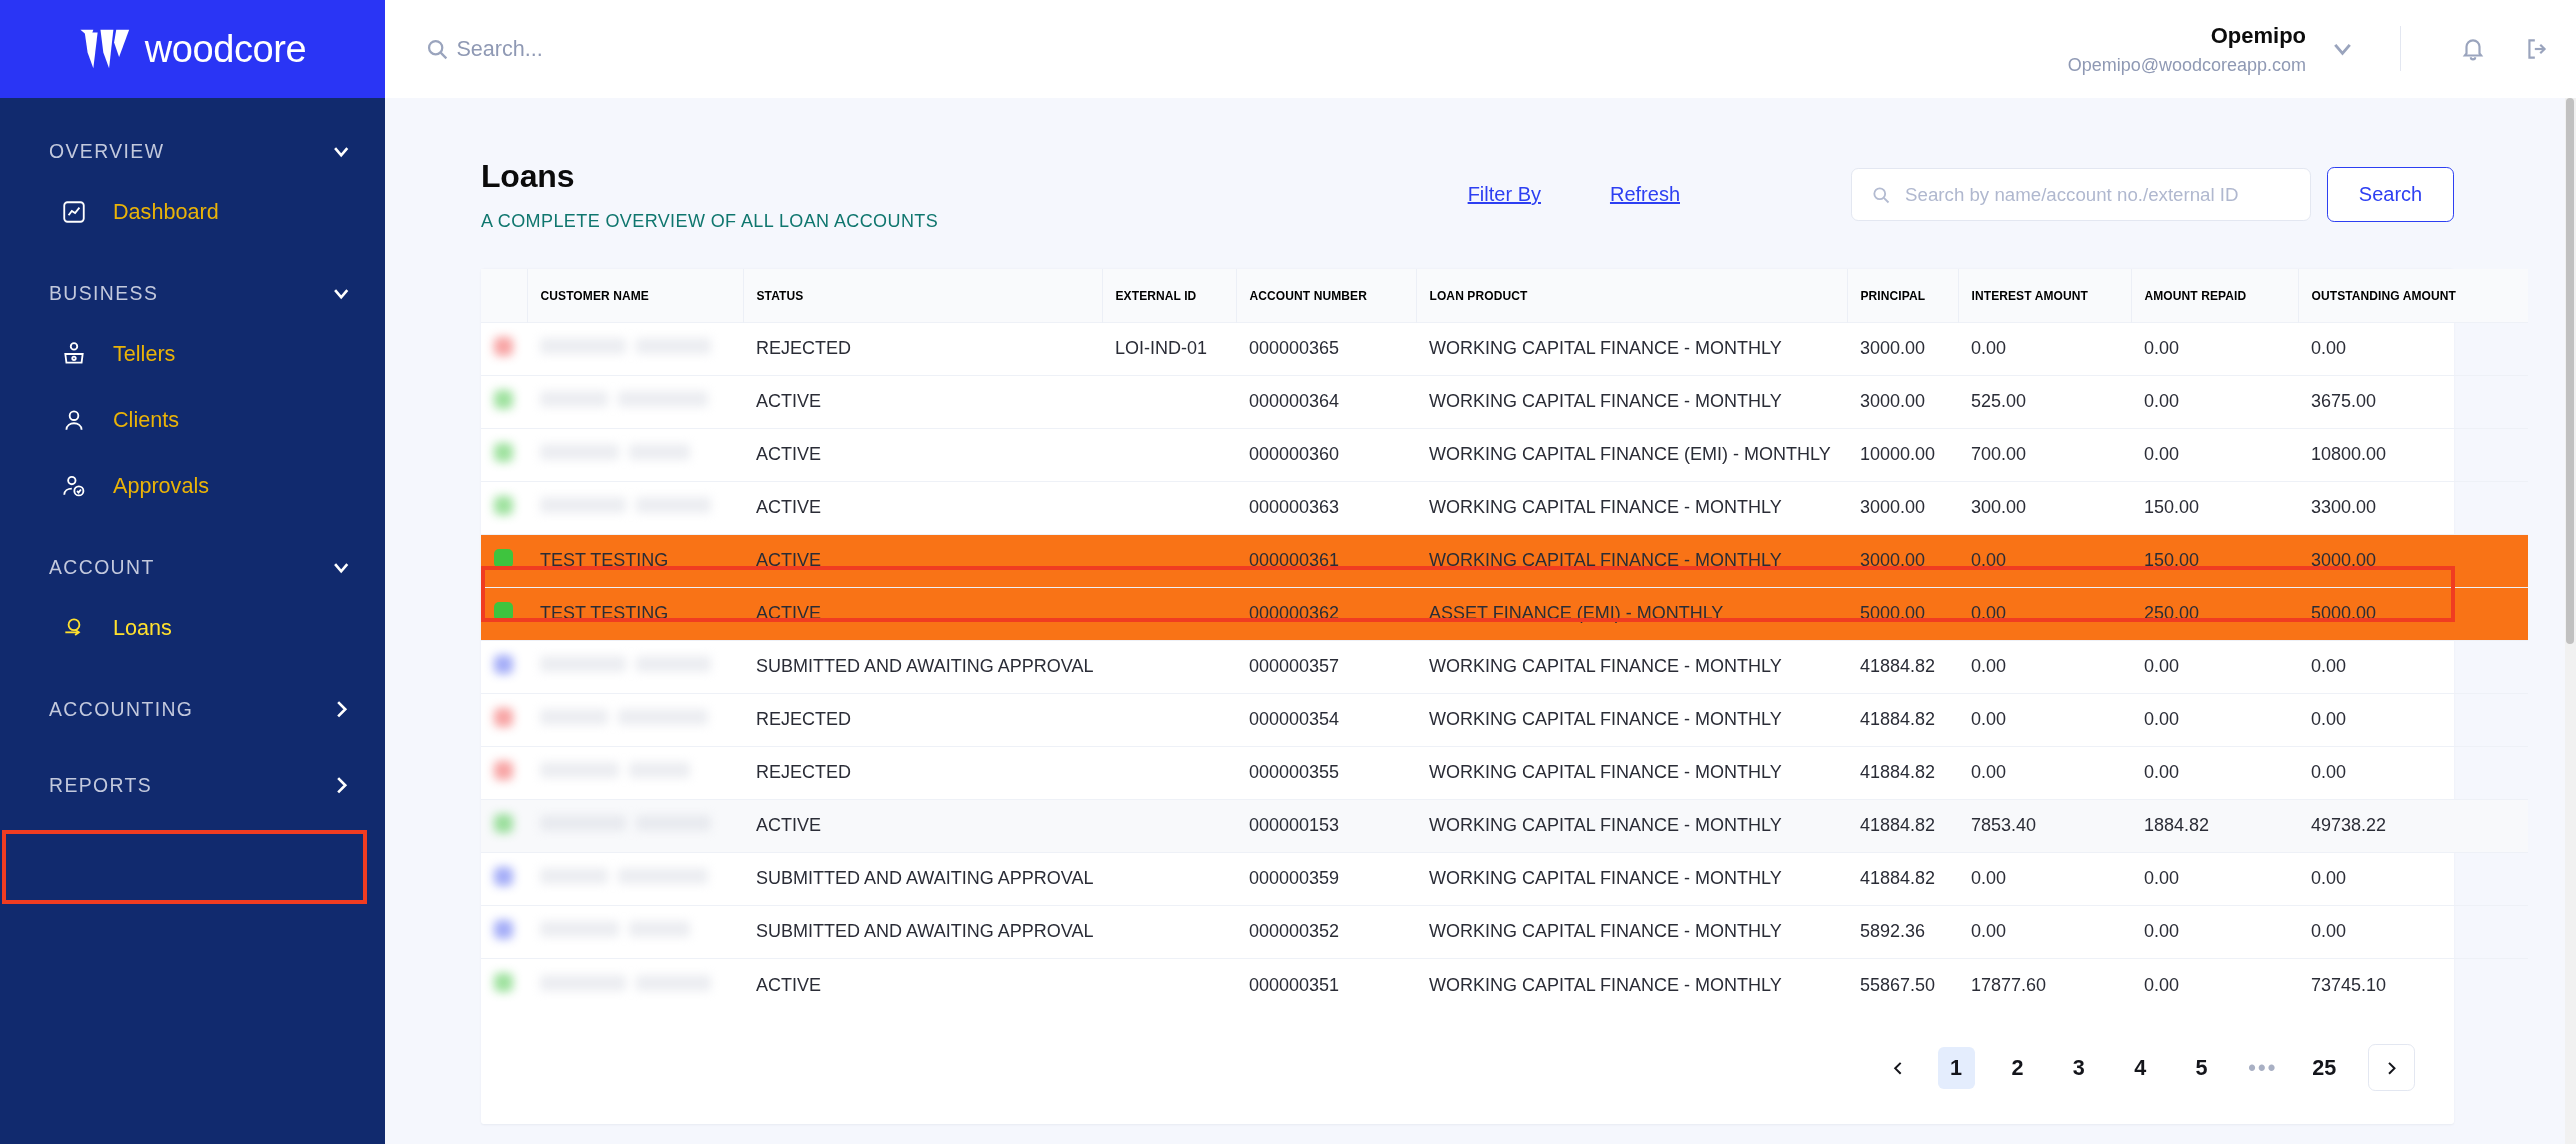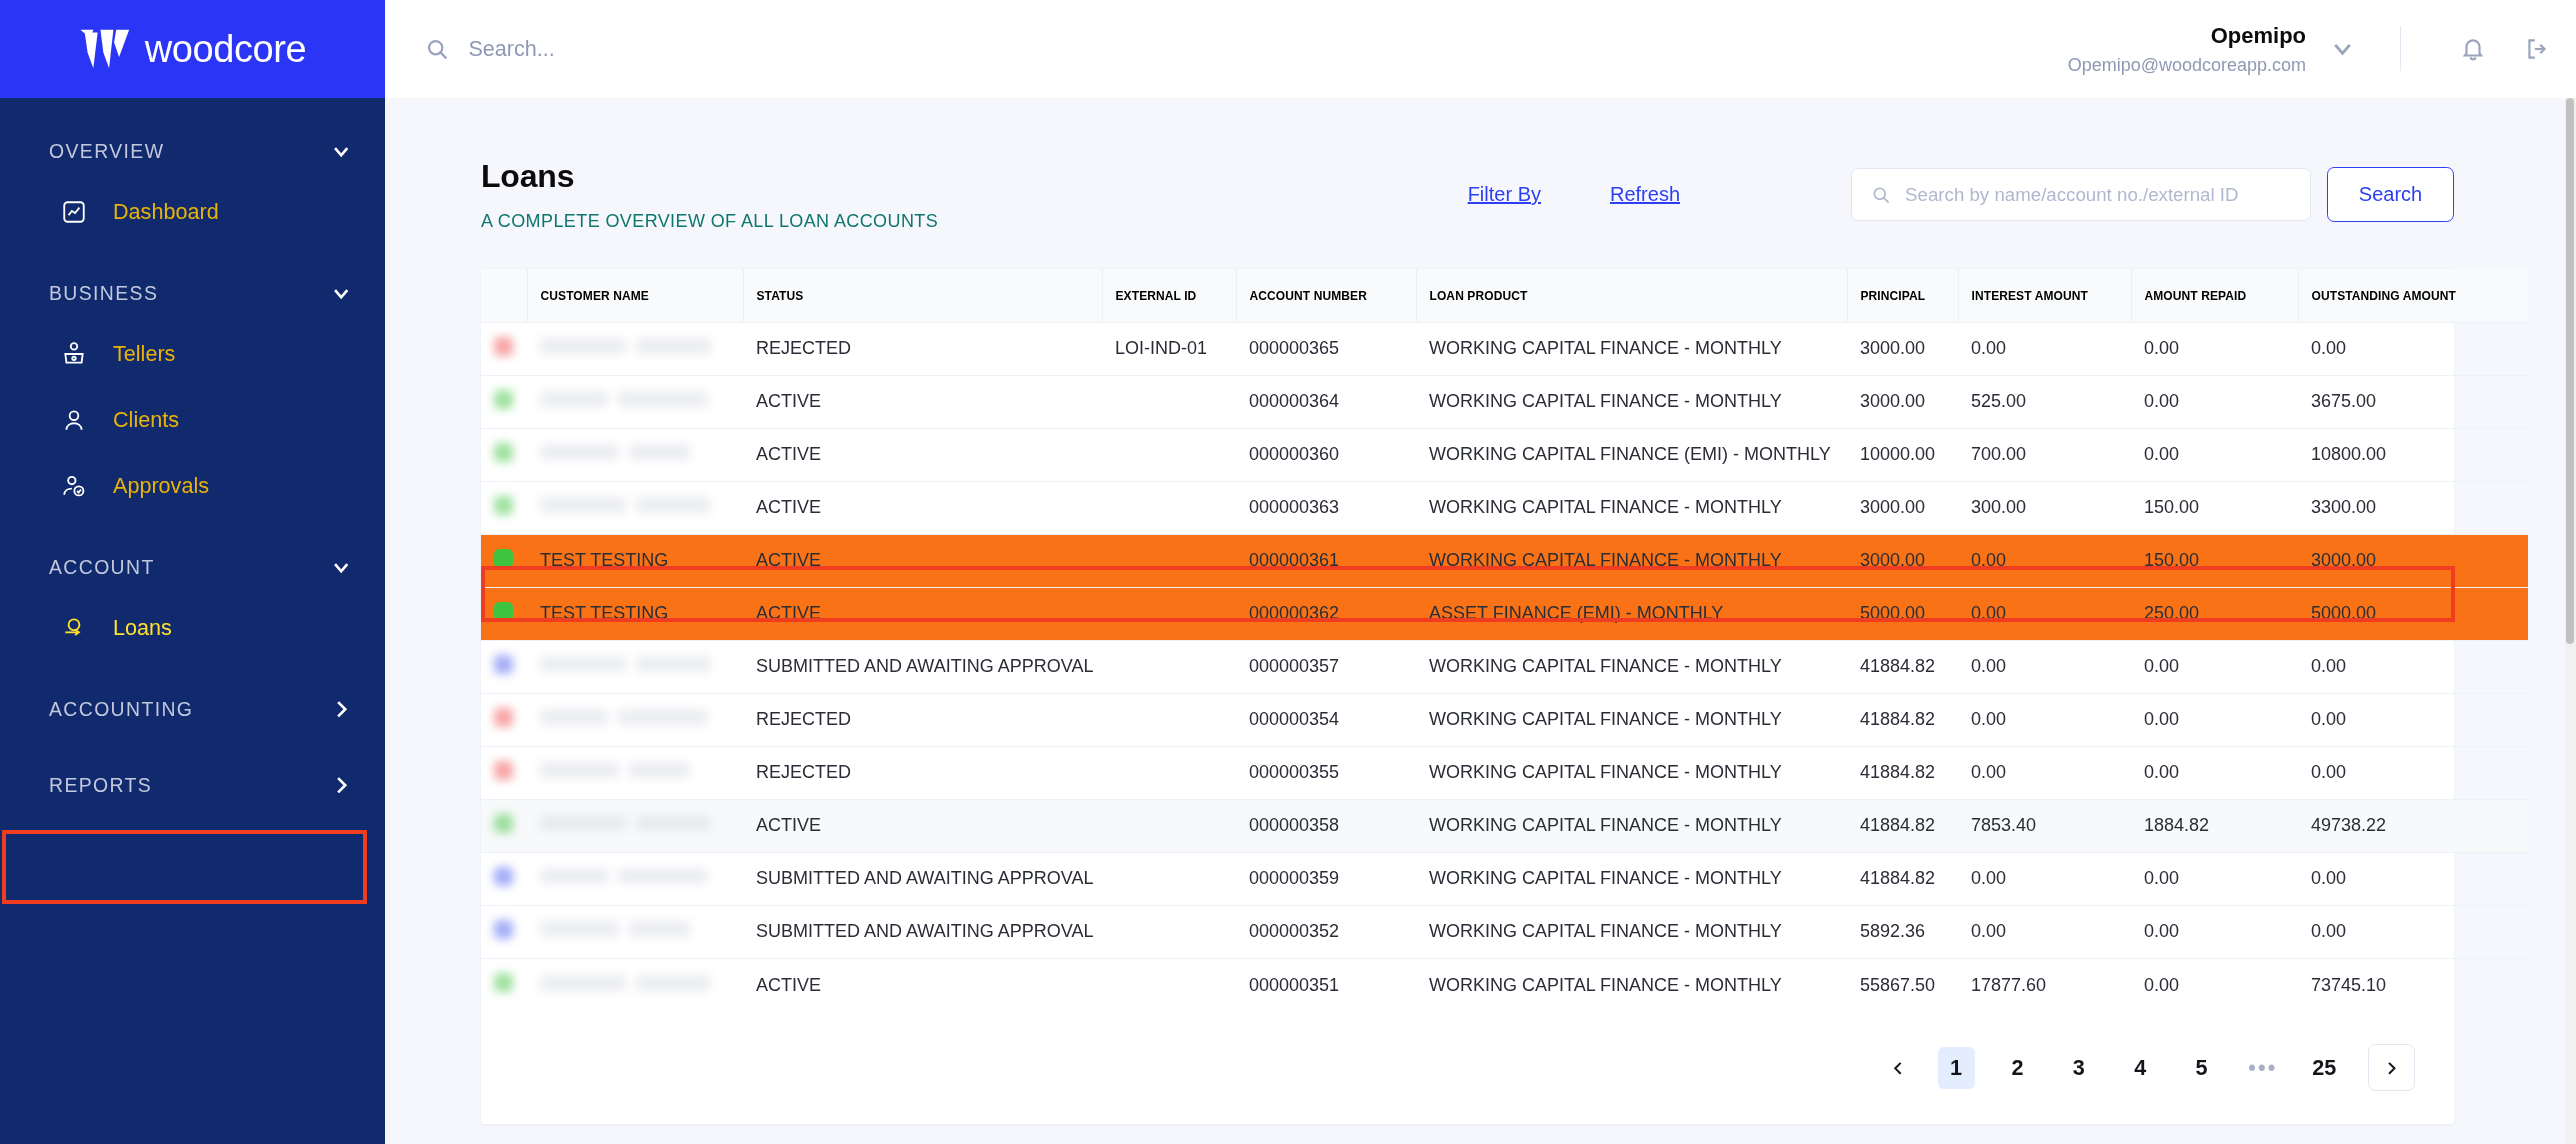--- a/index.html
+++ b/index.html
@@ -52,21 +52,21 @@
   }
   #annot-sidebar { left: 2.2px; top: 830px; width: 365px; height: 74px; }
   #annot-rows    { left: 481px; top: 566px; width: 1974px; height: 56px; }
 
   
   .main { flex: 1 1 auto; height: 1144px; display: flex; flex-direction: column; min-width: 0; }
   .topbar {
     height: 98px; background: #ffffff; display: flex; align-items: center;
     padding: 0 26px 0 40px; flex: 0 0 98px;
   }
-  .top-search { display: flex; align-items: center; gap: 19px; flex: 1 1 auto; }
+  .top-search { display: flex; align-items: center; gap: 7px; flex: 1 1 auto; }
   .top-search .mag { width: 24.4px; height: 24.4px; stroke: #9aa4bd; stroke-width: 2.2; fill: none; }
   .top-search-text { color: #8f99b4; font-size: 21.6px; }
   .user-block { display: flex; align-items: center; gap: 21.6px; }
   .user-txt { text-align: right; line-height: 1.45; }
   .user-name { color: #0c0c0c; font-size: 22px; font-weight: 600; }
   .user-mail { color: #8f99b4; font-size: 18px; }
   .chev-dn { width: 29px; height: 29px; stroke: #9aa4bd; stroke-width: 2.4; fill: none; }
   .vdiv { width: 1.4px; height: 45px; background: #e3e7f1; margin: 0 21.6px; }
   .hdr-ic { width: 26px; height: 26px; stroke: #9aa4bd; stroke-width: 2.0; fill: none; margin-left: 16px; }
 
@@ -455,21 +455,21 @@
                 <td class="c-prin">41884.82</td>
                 <td class="c-int">0.00</td>
                 <td class="c-rep">0.00</td>
                 <td class="c-out">0.00</td>
               </tr>
               <tr class="shade">
                 <td class="c-dot"><span class="dot green blurred"></span></td>
                 <td class="c-name blurred"><span class="redact-bar" style="width: 86px;"></span><span class="redact-bar" style="width: 75px; margin-left: 10px;"></span></td>
                 <td class="c-stat">ACTIVE</td>
                 <td class="c-ext"></td>
-                <td class="c-acct">000000358</td>
+                <td class="c-acct">000000153</td>
                 <td class="c-prod">WORKING CAPITAL FINANCE - MONTHLY</td>
                 <td class="c-prin">41884.82</td>
                 <td class="c-int">7853.40</td>
                 <td class="c-rep">1884.82</td>
                 <td class="c-out">49738.22</td>
               </tr>
               <tr>
                 <td class="c-dot"><span class="dot purple blurred"></span></td>
                 <td class="c-name blurred"><span class="redact-bar" style="width: 68px;"></span><span class="redact-bar" style="width: 90px; margin-left: 10px;"></span></td>
                 <td class="c-stat">SUBMITTED AND AWAITING APPROVAL</td>

